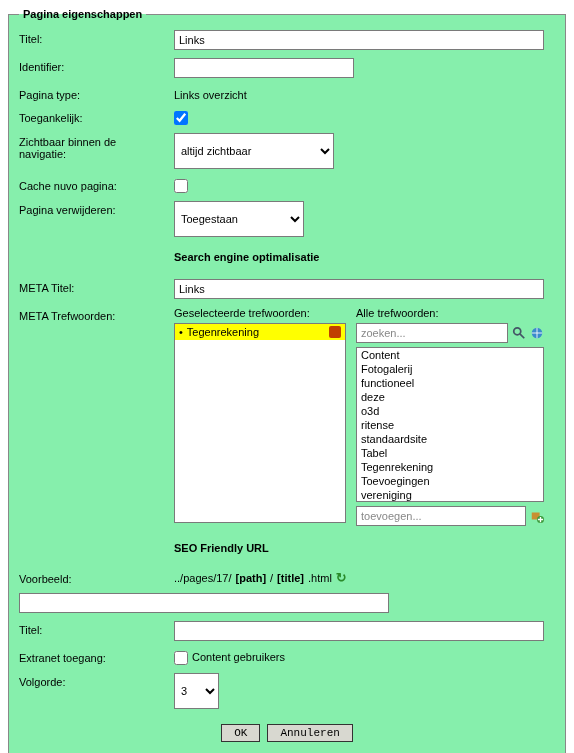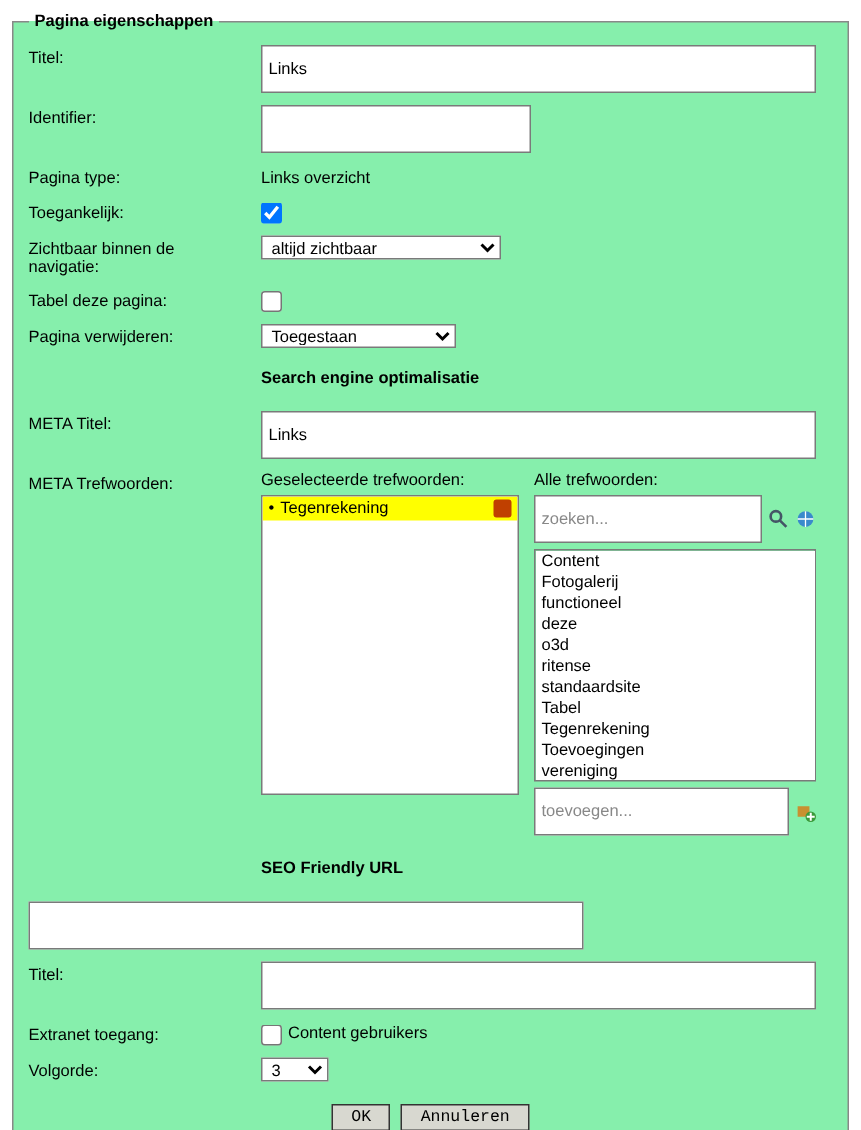--- a/index.html
+++ b/index.html
@@ -40,35 +40,35 @@
     display: flex;
     align-items: center;
     gap: 4px;
   }
   input[type="text"] {
     border: 1px solid #7a7a7a;
     background: #fff;
     font-family: inherit;
     font-size: 11px;
     padding: 2px 4px;
-    height: 32px;
+    height: 20px;
   }
   .w-med { width: 180px; }
   .w-wide { width: 370px; }
   input[type="checkbox"] {
     width: 14px;
     height: 14px;
     margin: 2px 0 0 0;
   }
   select {
     border: 1px solid #7a7a7a;
     background: #fff;
     font-family: inherit;
     font-size: 11px;
-    height: 16px;
+    height: 36px;
     padding: 1px 2px;
   }
   .static-text {
     padding-top: 3px;
   }
   .section-header {
     font-weight: bold;
     margin: 6px 0 8px 0;
   }
   .twocol {
@@ -198,21 +198,21 @@
   <div class="row">
     <div class="label">Zichtbaar binnen de navigatie:</div>
     <div class="field">
       <select style="width:160px">
         <option>altijd zichtbaar</option>
       </select>
     </div>
   </div>
 
   <div class="row">
-    <div class="label">Tabel deze pagina:</div>
+    <div class="label">Cache nuvo pagina:</div>
     <div class="field">
         <input type="checkbox" style="">
       </div>
   </div>
 
   <div class="row">
     <div class="label">Pagina verwijderen:</div>
     <div class="field">
       <select style="width:130px">
         <option>Toegestaan</option>
@@ -294,20 +294,33 @@
     </div>
   </div>
 
   <div class="row" style="margin-top:10px">
     <div class="label"></div>
     <div class="field">
         <div class="section-header">SEO Friendly URL</div>
       </div>
   </div>
 
+  <div class="row">
+    <div class="label">Voorbeeld:</div>
+    <div class="field">
+      <span class="url-example">
+        <span>../pages/17/</span>
+          <b>[path]</b>
+          <span>/</span>
+          <b>[title]</b>
+          <span>.html</span>
+        <span class="refresh-icon">↻</span>
+      </span>
+    </div>
+  </div>
 
   <div class="row">
     <div class="field">
         <input type="text" class="w-wide" value="" style="">
       </div>
   </div>
 
   <div class="row">
     <div class="label">Titel:</div>
     <div class="field">

